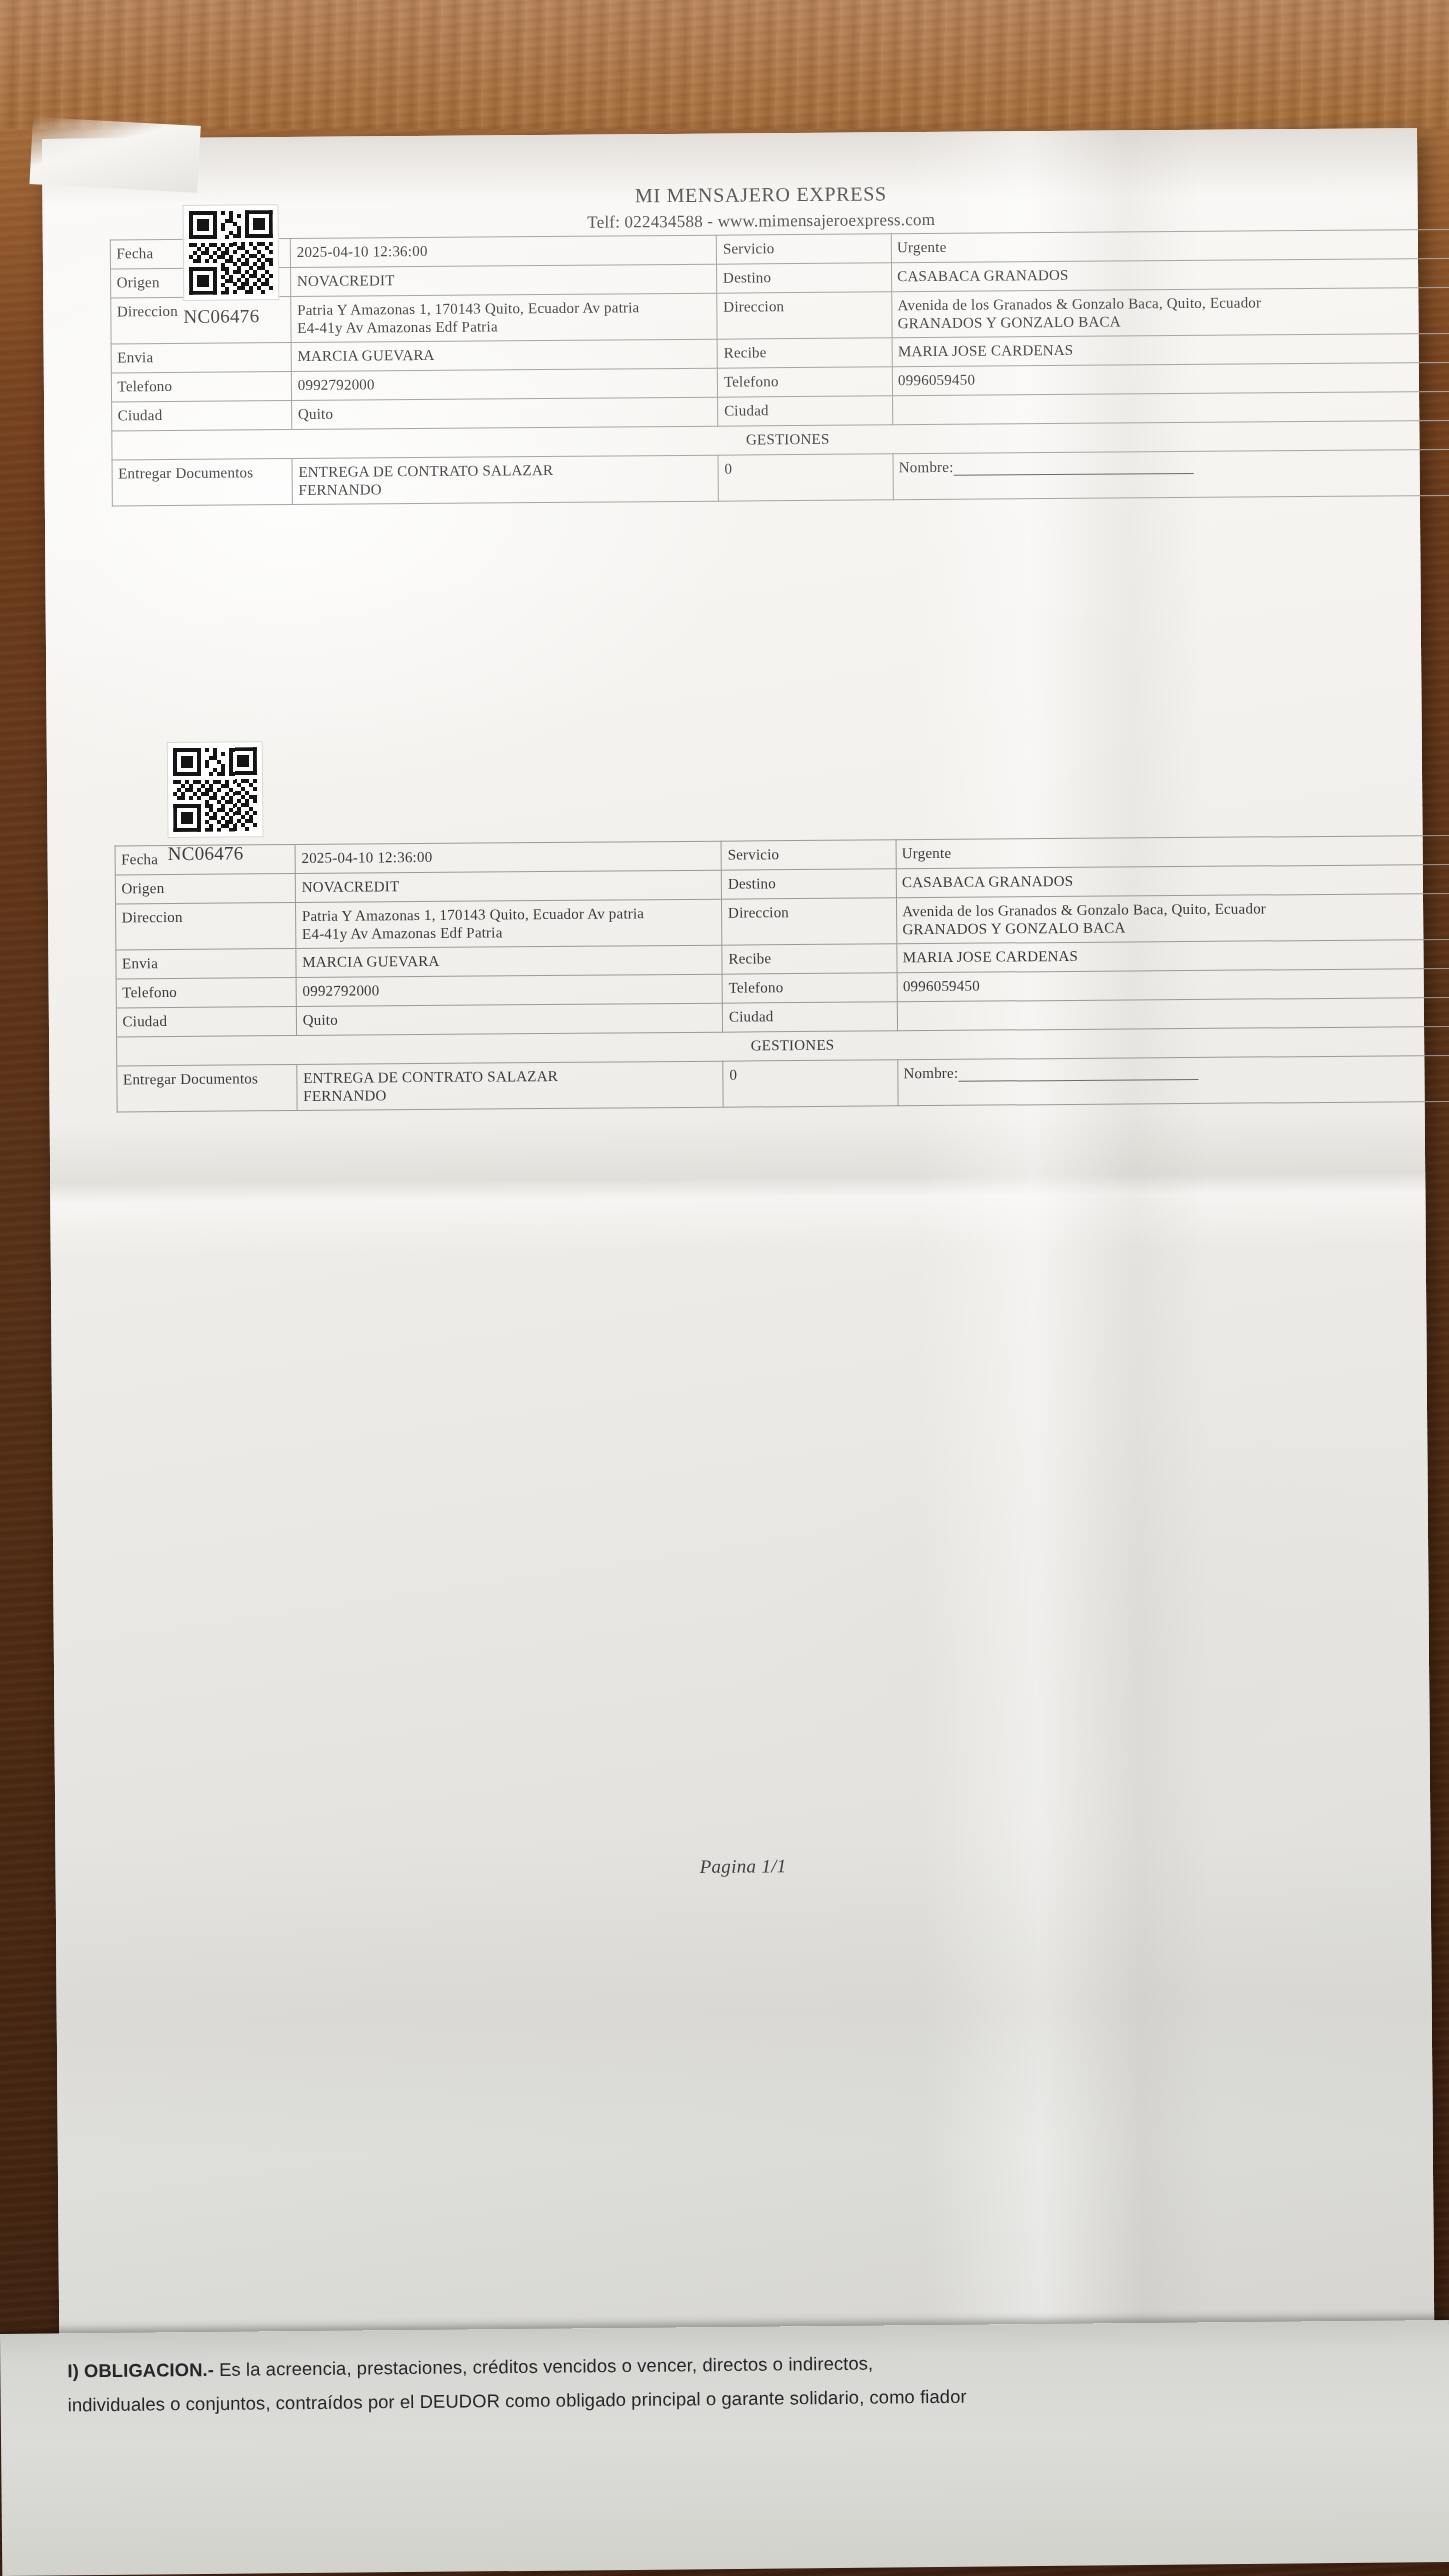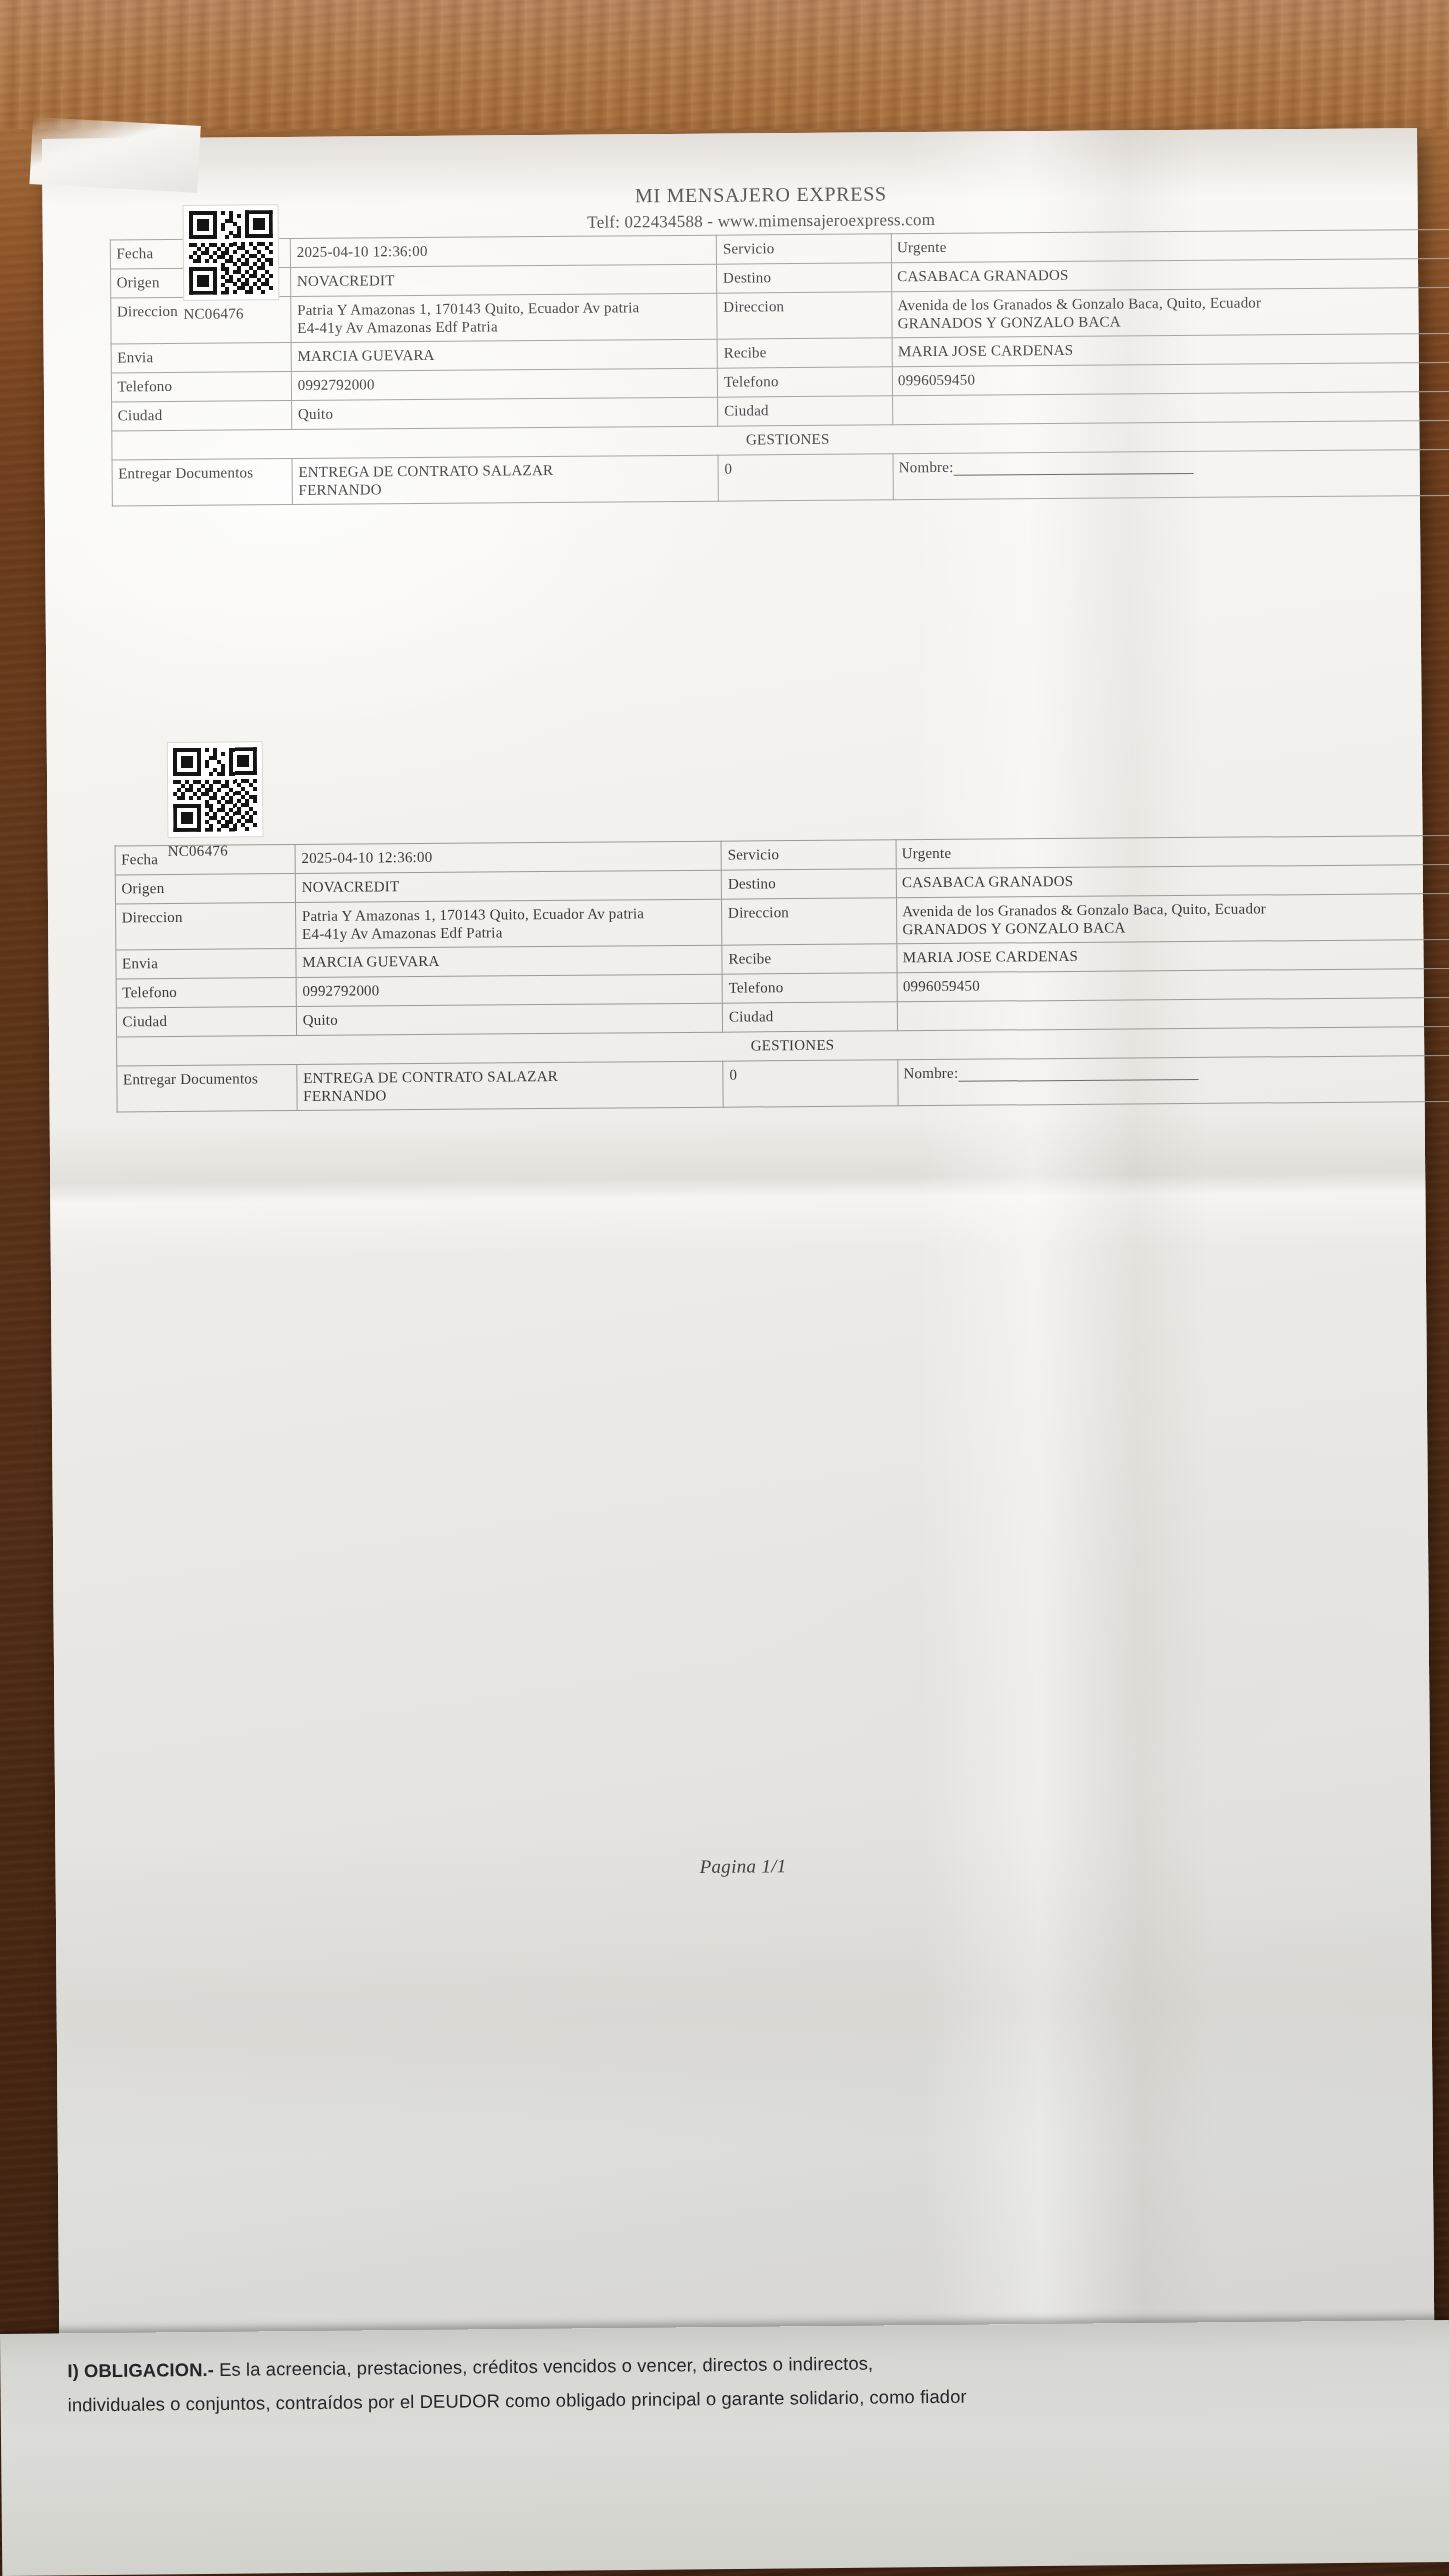--- a/index.html
+++ b/index.html
@@ -160,21 +160,21 @@
     padding: 5px;
     background: #fff;
     border: 0.6px solid #d9d7d3;
   }
   .qr-code {
     width: 100%;
     height: 100%;
     display: block;
   }
   .qr-label {
-    font-size: 15px;
+    font-size: 19px;
     margin-top: 5px;
     color: #3c3c3f;
     letter-spacing: 0.3px;
   }
 
   table.wb-table {
     width: 100%;
     border-collapse: collapse;
     font-size: 15px;
     color: #3a3a3d;

